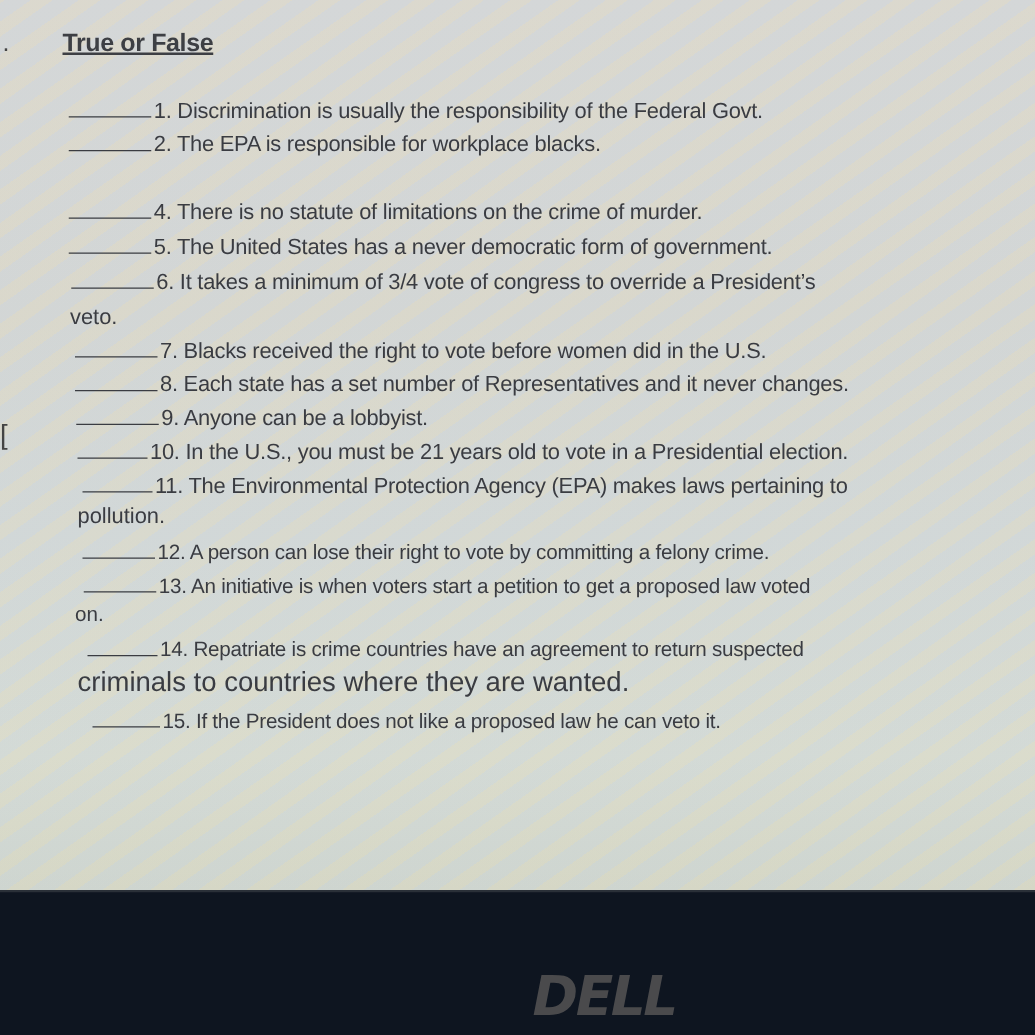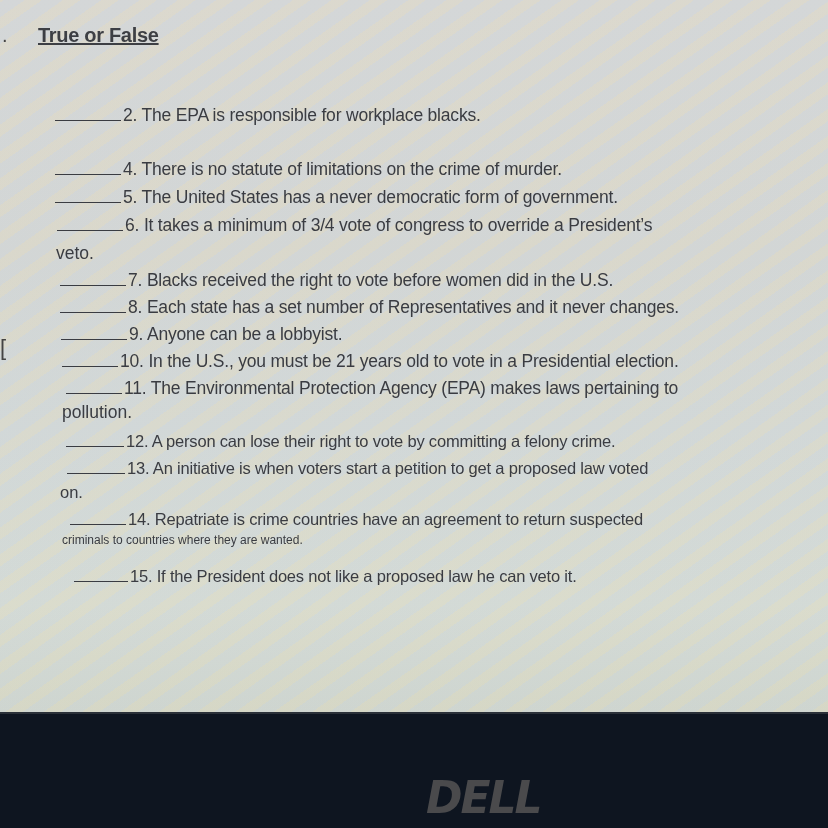--- a/index.html
+++ b/index.html
@@ -11,21 +11,21 @@
   .screen {
     position:absolute; left:0; top:0; width:828px; height:712px;
     background:
       repeating-linear-gradient(-35deg, rgba(230,220,170,0.18) 0 10px, rgba(190,210,225,0.18) 10px 22px),
       linear-gradient(180deg, #d9d8d6 0%, #d7d7d3 35%, #d6d9d6 60%, #d8dcd4 85%, #d2d6cc 100%);
     border-bottom:2px solid #2a3038;
   }
   .bullet { position:absolute; left:2px; top:24px; font-size:20px; color:#444; }
   .bracket { position:absolute; left:0; top:335px; font-size:22px; color:#444; }
   .title {
-    position:absolute; left:38px; top:24px; font-size:20px; color:#3d3f44;
+    position:absolute; left:50px; top:24px; font-size:20px; color:#3d3f44;
     text-decoration:underline; font-weight:bold; letter-spacing:-0.3px;
   }
   .line {
     position:absolute; font-size:17.5px; color:#3a3c42; white-space:nowrap; letter-spacing:-0.2px;
   }
   .blank {
     display:inline-block; border-bottom:1.5px solid #3a3c42; height:14px; vertical-align:baseline; margin-right:2px;
   }
   .cont { position:absolute; font-size:17.5px; color:#3a3c42; white-space:nowrap; }
   .bezel { position:absolute; left:0; top:714px; width:828px; height:114px; background:#0e1520; }
@@ -35,38 +35,39 @@
   }
 </style>
 </head>
 <body>
 
 <div class="screen">
   <span class="bullet">.</span>
   <span class="bracket">[</span>
   <div class="title">True or False</div>
 
+  <div class="line" style="left:55px;top:78px"><span class="blank" style="width:66px"></span><span>1.</span> <span>Discrimination is usually the responsibility of the Federal Govt.</span></div>
   <div class="line" style="left:55px;top:105px"><span class="blank" style="width:66px"></span><span>2.</span> <span>The EPA is responsible for workplace blacks.</span></div>
   <div class="line" style="left:55px;top:159px"><span class="blank" style="width:66px"></span><span>4.</span> <span>There is no statute of limitations on the crime of murder.</span></div>
   <div class="line" style="left:55px;top:187px"><span class="blank" style="width:66px"></span><span>5.</span> <span>The United States has a never democratic form of government.</span></div>
   <div class="line" style="left:57px;top:215px"><span class="blank" style="width:66px"></span><span>6.</span> <span>It takes a minimum of 3/4 vote of congress to override a President’s</span></div>
   <div class="cont" style="left:56px;top:243px">veto.</div>
 
   <div class="line" style="left:60px;top:270px"><span class="blank" style="width:66px"></span><span>7.</span> <span>Blacks received the right to vote before women did in the U.S.</span></div>
   <div class="line" style="left:60px;top:297px"><span class="blank" style="width:66px"></span><span>8.</span> <span>Each state has a set number of Representatives and it never changes.</span></div>
   <div class="line" style="left:61px;top:324px"><span class="blank" style="width:66px"></span><span>9.</span> <span>Anyone can be a lobbyist.</span></div>
   <div class="line" style="left:62px;top:351px"><span class="blank" style="width:56px"></span><span>10.</span> <span>In the U.S., you must be 21 years old to vote in a Presidential election.</span></div>
   <div class="line" style="left:66px;top:378px"><span class="blank" style="width:56px"></span><span>11.</span> <span>The Environmental Protection Agency (EPA) makes laws pertaining to</span></div>
   <div class="cont" style="left:62px;top:402px">pollution.</div>
 
   <div class="line" style="left:66px;top:432px;font-size:16.5px"><span class="blank" style="width:58px"></span><span>12.</span> <span>A person can lose their right to vote by committing a felony crime.</span></div>
   <div class="line" style="left:67px;top:459px;font-size:16.5px"><span class="blank" style="width:58px"></span><span>13.</span> <span>An initiative is when voters start a petition to get a proposed law voted</span></div>
   <div class="cont" style="left:60px;top:483px;font-size:16.5px">on.</div>
 
   <div class="line" style="left:70px;top:510px;font-size:16.5px"><span class="blank" style="width:56px"></span><span>14.</span> <span>Repatriate is crime countries have an agreement to return suspected</span></div>
-  <div class="cont" style="left:62px;top:533px;font-size:12px">criminals to countries where they are wanted.</div>
+  <div class="cont" style="left:62px;top:533px;font-size:22px">criminals to countries where they are wanted.</div>
 
   <div class="line" style="left:74px;top:567px;font-size:16.5px"><span class="blank" style="width:54px"></span><span>15.</span> <span>If the President does not like a proposed law he can veto it.</span></div>
 </div>
 
 <div class="bezel">
 </div>
 <div class="logo">DELL</div>
 
 </body></html>

